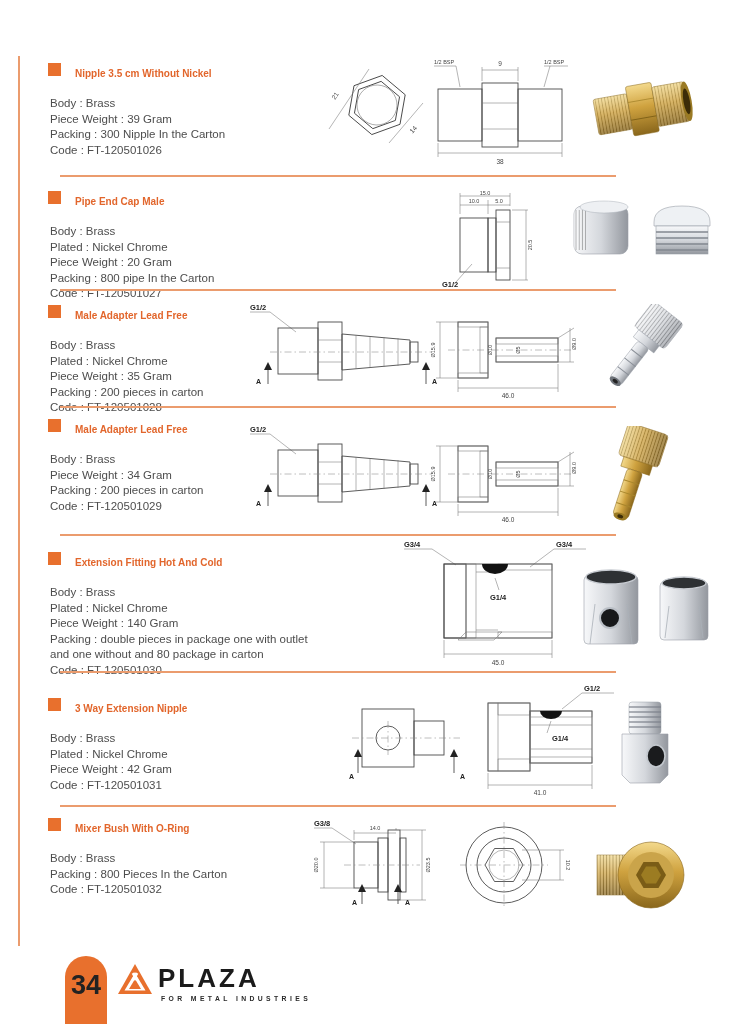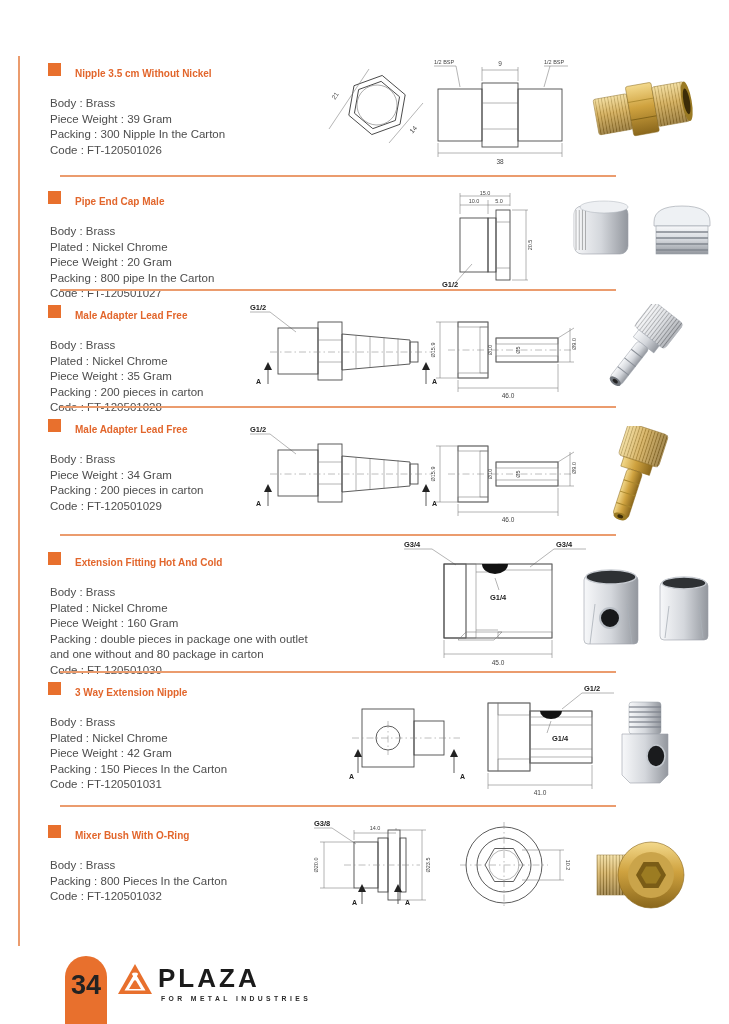--- a/index.html
+++ b/index.html
@@ -360,21 +360,21 @@
 
   <section class="sec" style="top:536px;height:135px">
     <div class="info" style="left:48px;top:13px">
       <div class="trow">
         <span class="bullet"></span>
         <h2 class="title">Extension Fitting Hot And Cold</h2>
       </div>
       <div class="specs">
           <div class="spec">Body : Brass</div>
           <div class="spec">Plated : Nickel Chrome</div>
-          <div class="spec">Piece Weight : 160 Gram</div>
+          <div class="spec">Piece Weight : 140 Gram</div>
           <div class="spec">Packing : double pieces in package one with outlet</div>
           <div class="spec">and one without and 80 package in carton</div>
           <div class="spec">Code : FT-120501030</div>
         </div>
     </div>
     <div class="draw" style="left:398px;top:0px">
       <svg width="195" height="132" viewBox="0 0 195 132">
         <text class="glabel" x="6" y="11">G3/4</text>
         <line class="thin" x1="6" y1="13" x2="34" y2="13"></line>
           <line class="thin" x1="34" y1="13" x2="58" y2="29"></line>
@@ -411,30 +411,29 @@
         <ellipse cx="116" cy="25" rx="22" ry="6" fill="#2e3134"></ellipse>
         <ellipse cx="116" cy="25" rx="22" ry="6" fill="none" stroke="#c8ccd2" stroke-width="1.3"></ellipse>
         <line x1="101" y1="48" x2="97" y2="80" stroke="#aab0b8" stroke-width="0.8"></line>
         <line x1="131" y1="48" x2="135" y2="80" stroke="#aab0b8" stroke-width="0.8"></line>
       </svg>
     </div>
   </section>
   <div class="divider" style="top:671px"></div>
 
   <section class="sec" style="top:675px;height:130px">
-    <div class="info" style="left:48px;top:4px">
+    <div class="info" style="left:48px;top:20px">
       <div class="trow">
         <span class="bullet"></span>
         <h2 class="title">3 Way Extension Nipple</h2>
       </div>
       <div class="specs">
           <div class="spec">Body : Brass</div>
           <div class="spec">Plated : Nickel Chrome</div>
           <div class="spec">Piece Weight : 42 Gram</div>
-          <div class="spec">Packing : 150 Pieces In the Carton</div>
           <div class="spec">Code : FT-120501031</div>
         </div>
     </div>
     <div class="draw" style="left:348px;top:24px">
       <svg width="120" height="88" viewBox="0 0 120 88">
         <rect x="14" y="10" width="52" height="58" fill="#fff" class="ln"></rect>
         <circle class="ln" cx="40" cy="39" r="12"></circle>
         <line class="cl" x1="40" y1="22" x2="40" y2="56"></line>
         <rect x="66" y="22" width="30" height="34" fill="url(#pv)" class="ln"></rect>
         <line class="cl" x1="4" y1="39" x2="112" y2="39"></line>
@@ -479,21 +478,21 @@
         <line x1="31" y1="28" x2="63" y2="28" stroke="#7c818a" stroke-width="1.2"></line>
         <polygon points="24,35 70,35 70,76 62,84 32,84 24,76" fill="url(#chrH)" stroke="#9aa0a8" stroke-width="0.6"></polygon>
         <ellipse cx="58" cy="57" rx="9" ry="11" fill="#1a1b1d"></ellipse>
         <ellipse cx="58" cy="57" rx="9" ry="11" fill="none" stroke="#c3c8ce" stroke-width="1.6"></ellipse>
       </svg>
     </div>
   </section>
   <div class="divider" style="top:805px"></div>
 
   <section class="sec" style="top:808px;height:115px">
-    <div class="info" style="left:48px;top:14px">
+    <div class="info" style="left:48px;top:7px">
       <div class="trow">
         <span class="bullet"></span>
         <h2 class="title">Mixer Bush With O-Ring</h2>
       </div>
       <div class="specs">
           <div class="spec">Body : Brass</div>
           <div class="spec">Packing : 800 Pieces In the Carton</div>
           <div class="spec">Code : FT-120501032</div>
         </div>
     </div>

